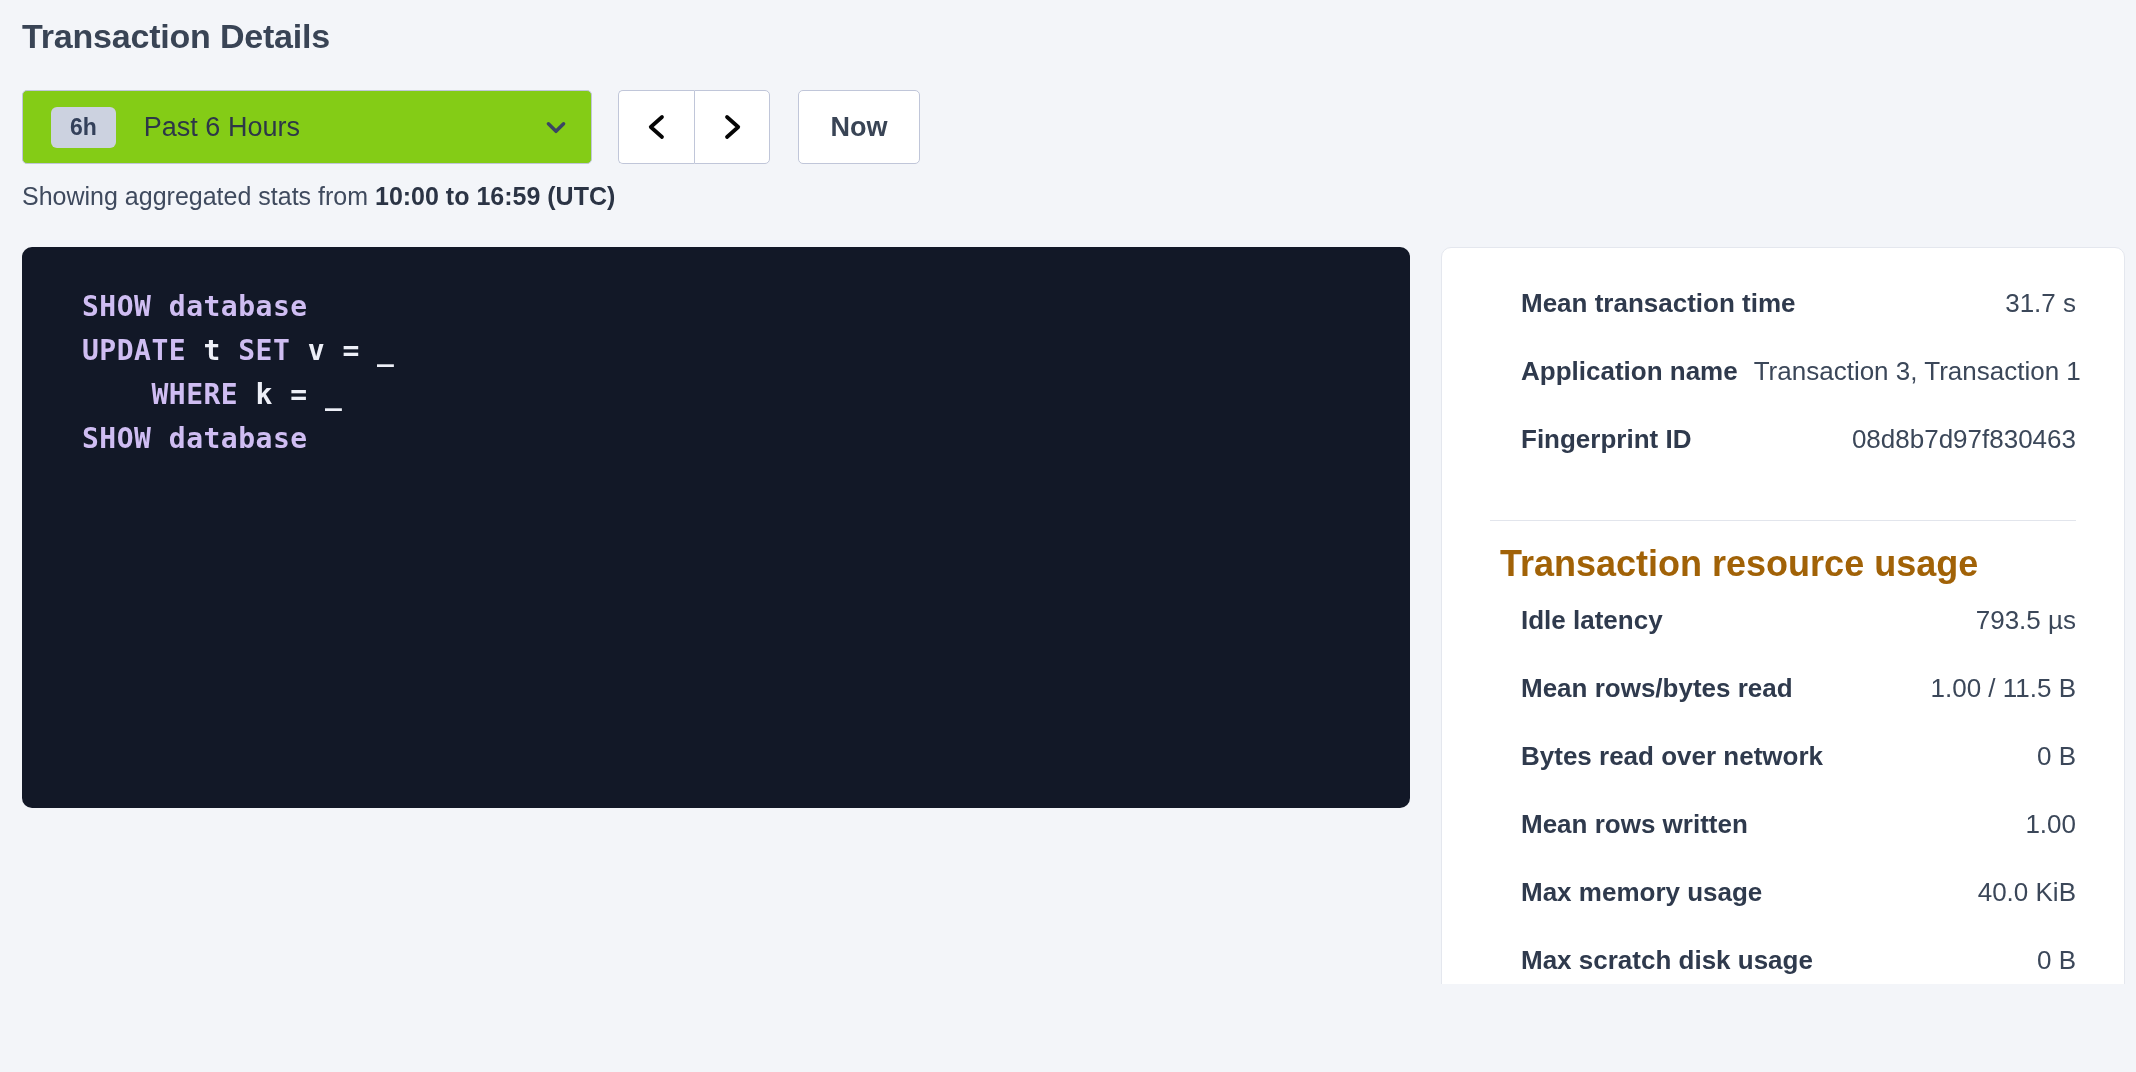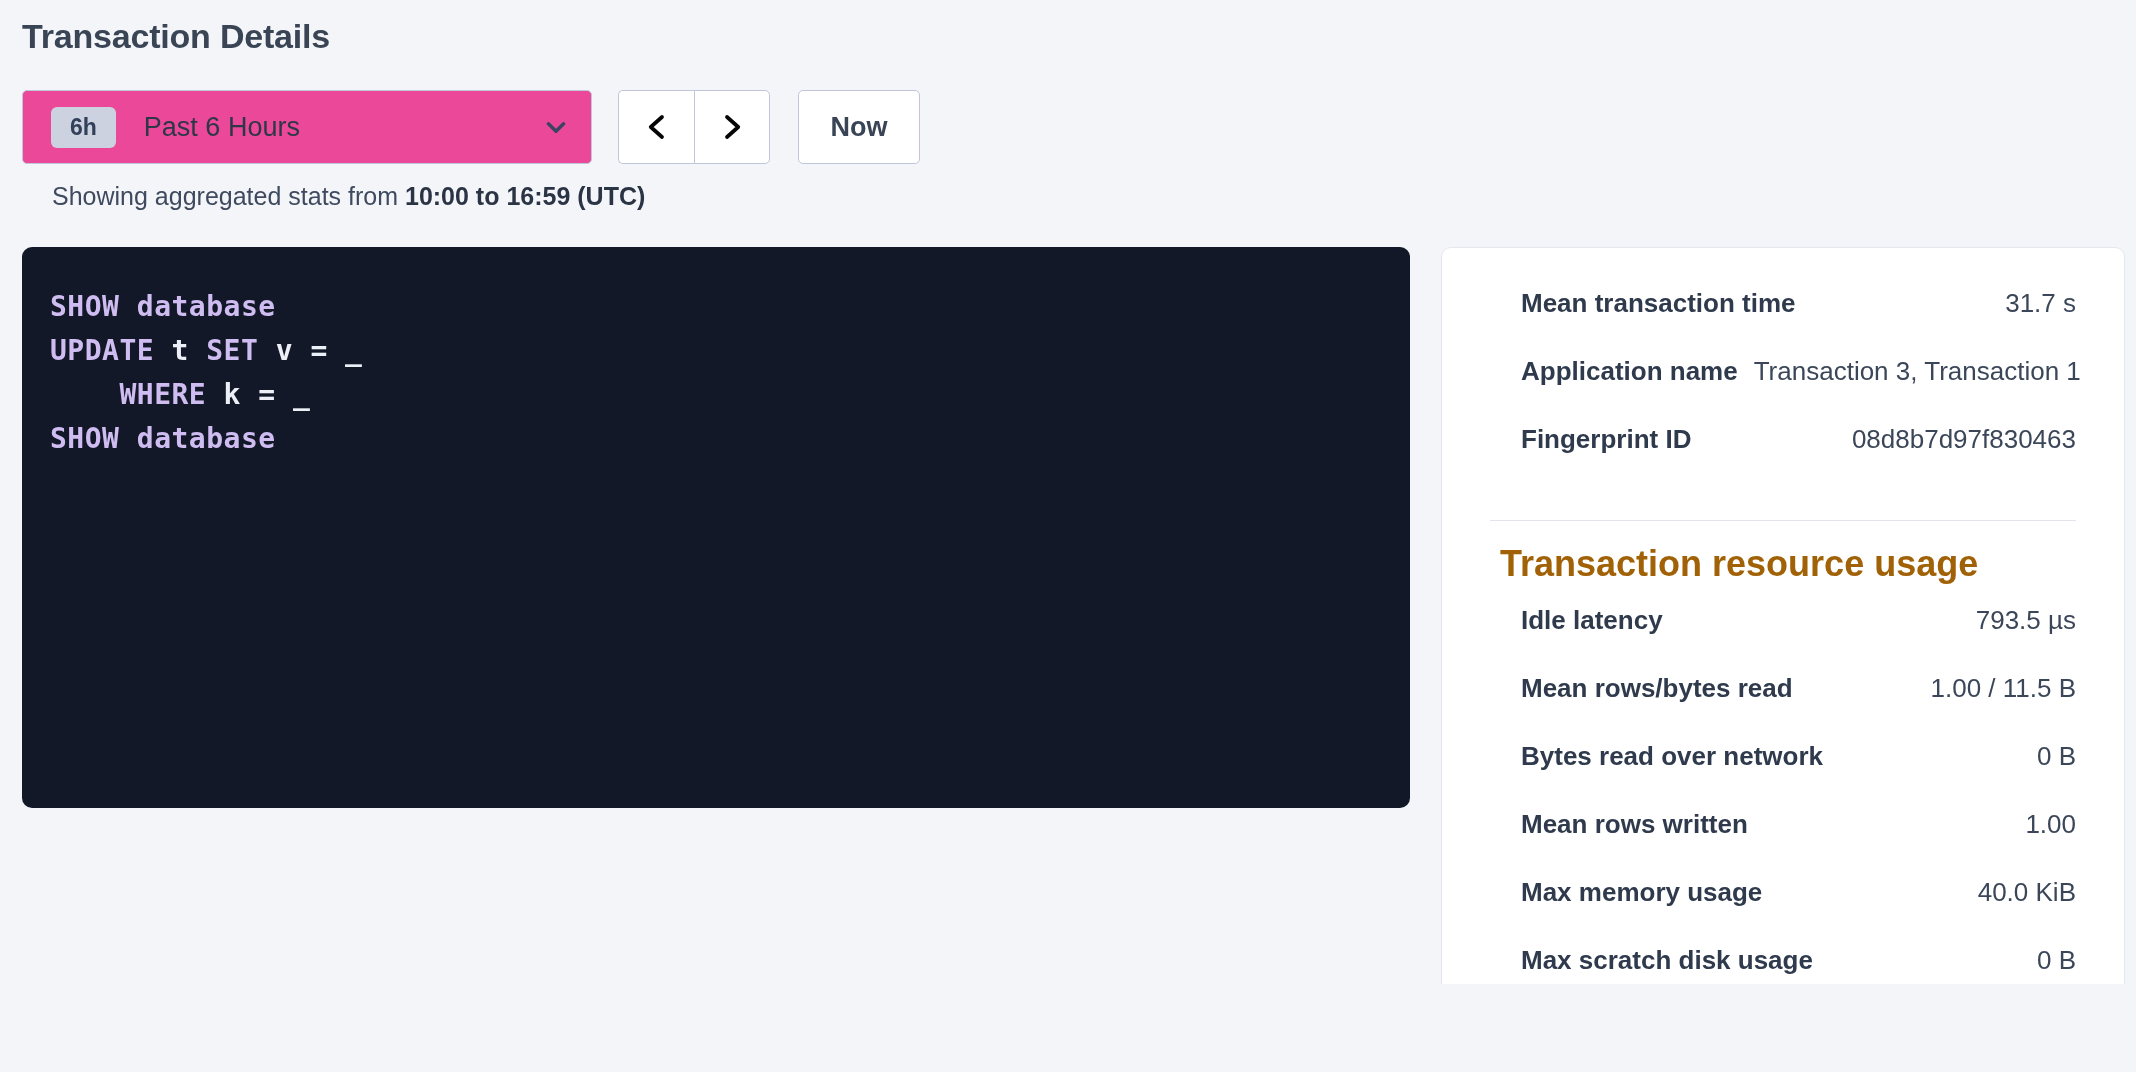--- a/index.html
+++ b/index.html
@@ -39,21 +39,21 @@
     position: absolute;
     left: 22px;
     top: 90px;
     display: flex;
     align-items: flex-start;
   }
 
   .range-select {
     width: 570px;
     height: 74px;
-    background: #ec4899;
+    background: #84cc16;
     border: 1px solid #c0c6d9;
     border-radius: 5px;
     display: flex;
     align-items: center;
     padding: 0 22px 0 28px;
     cursor: pointer;
   }
   .range-badge {
     background: #ccd2e0;
     color: #33405a;
@@ -117,34 +117,33 @@
   }
 
   .range-note {
     position: absolute;
     left: 22px;
     top: 180px;
     font-size: 25px;
     color: #3f4a5e;
     white-space: nowrap;
     line-height: 32px;
-    margin-left: 30px;
   }
   .range-note b { font-weight: 700; color: #2b3445; }
 
   
   .code-card {
     position: absolute;
     left: 22px;
     top: 247px;
     width: 1388px;
     height: 561px;
     background: #121827;
     border-radius: 10px;
-    padding: 38px 28px;
+    padding: 38px 60px;
     overflow: hidden;
   }
   .code-pre {
     margin: 0;
     font-family: "DejaVu Sans Mono", "Liberation Mono", monospace;
     font-size: 28px;
     line-height: 44px;
     white-space: pre;
     color: #e6e9f2;
     font-weight: 700;

